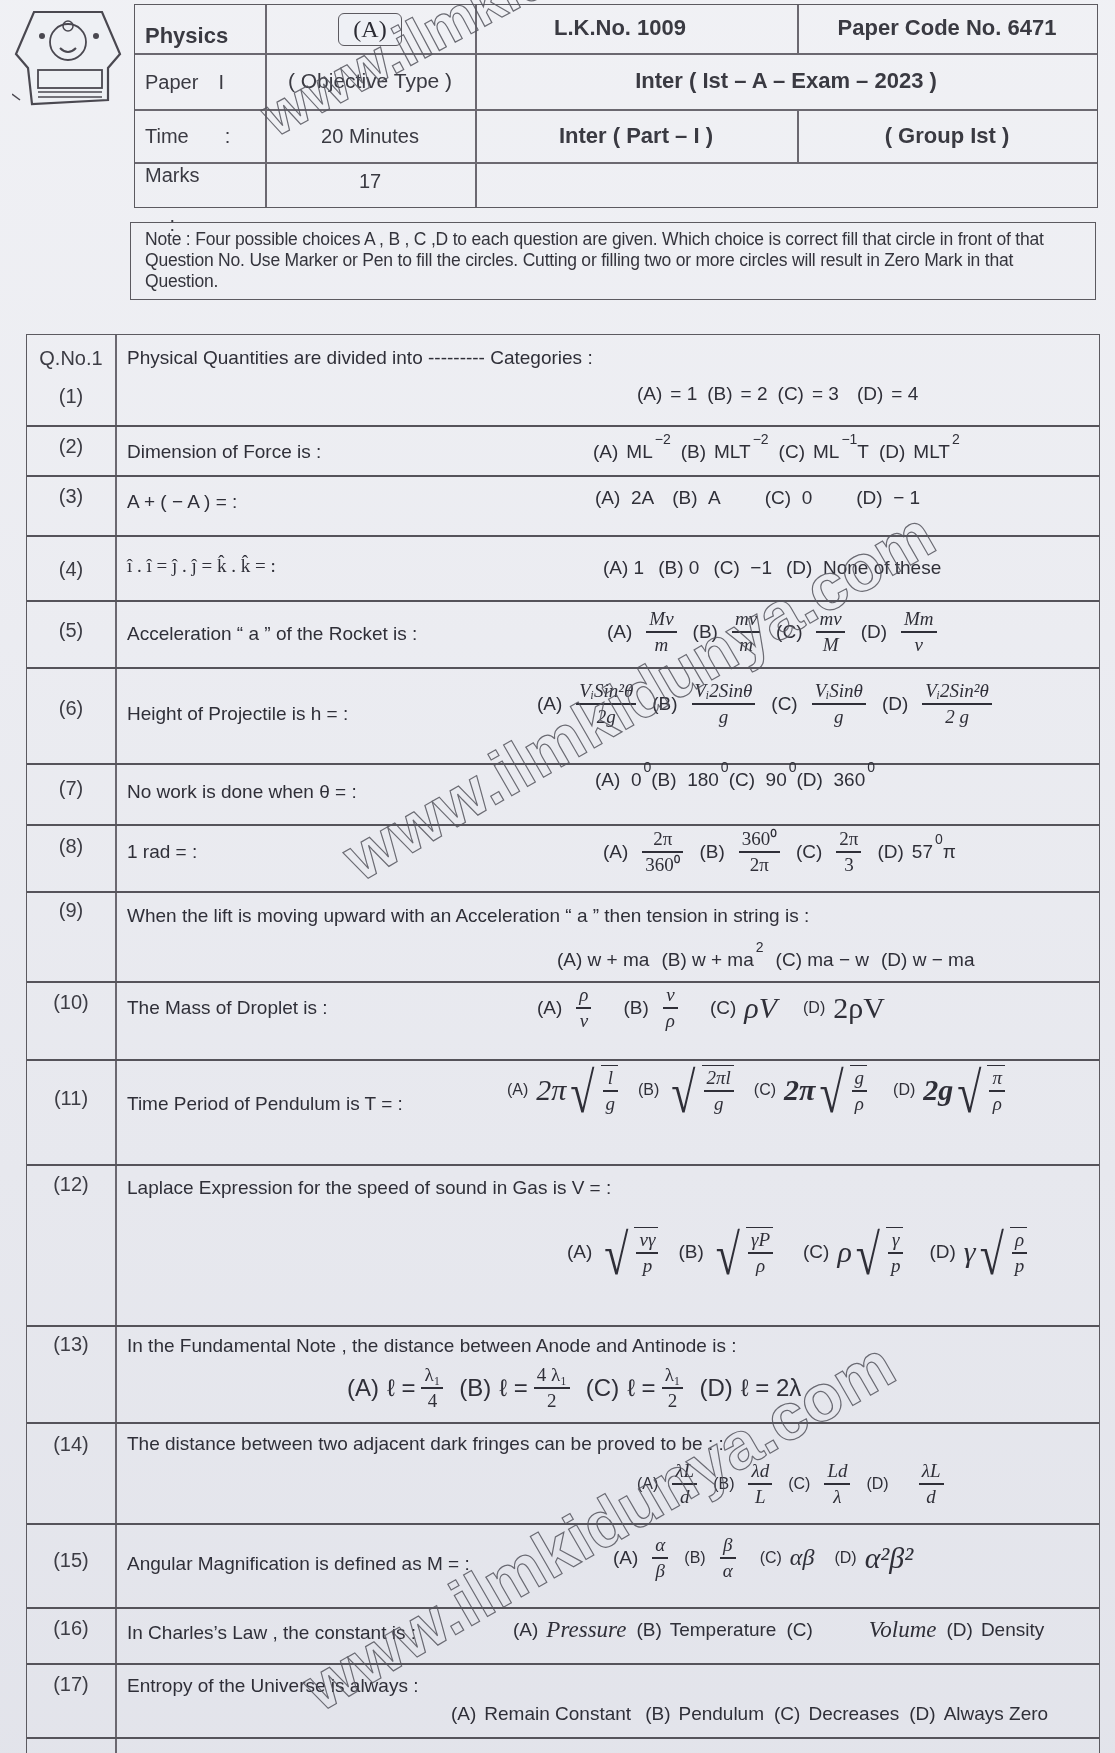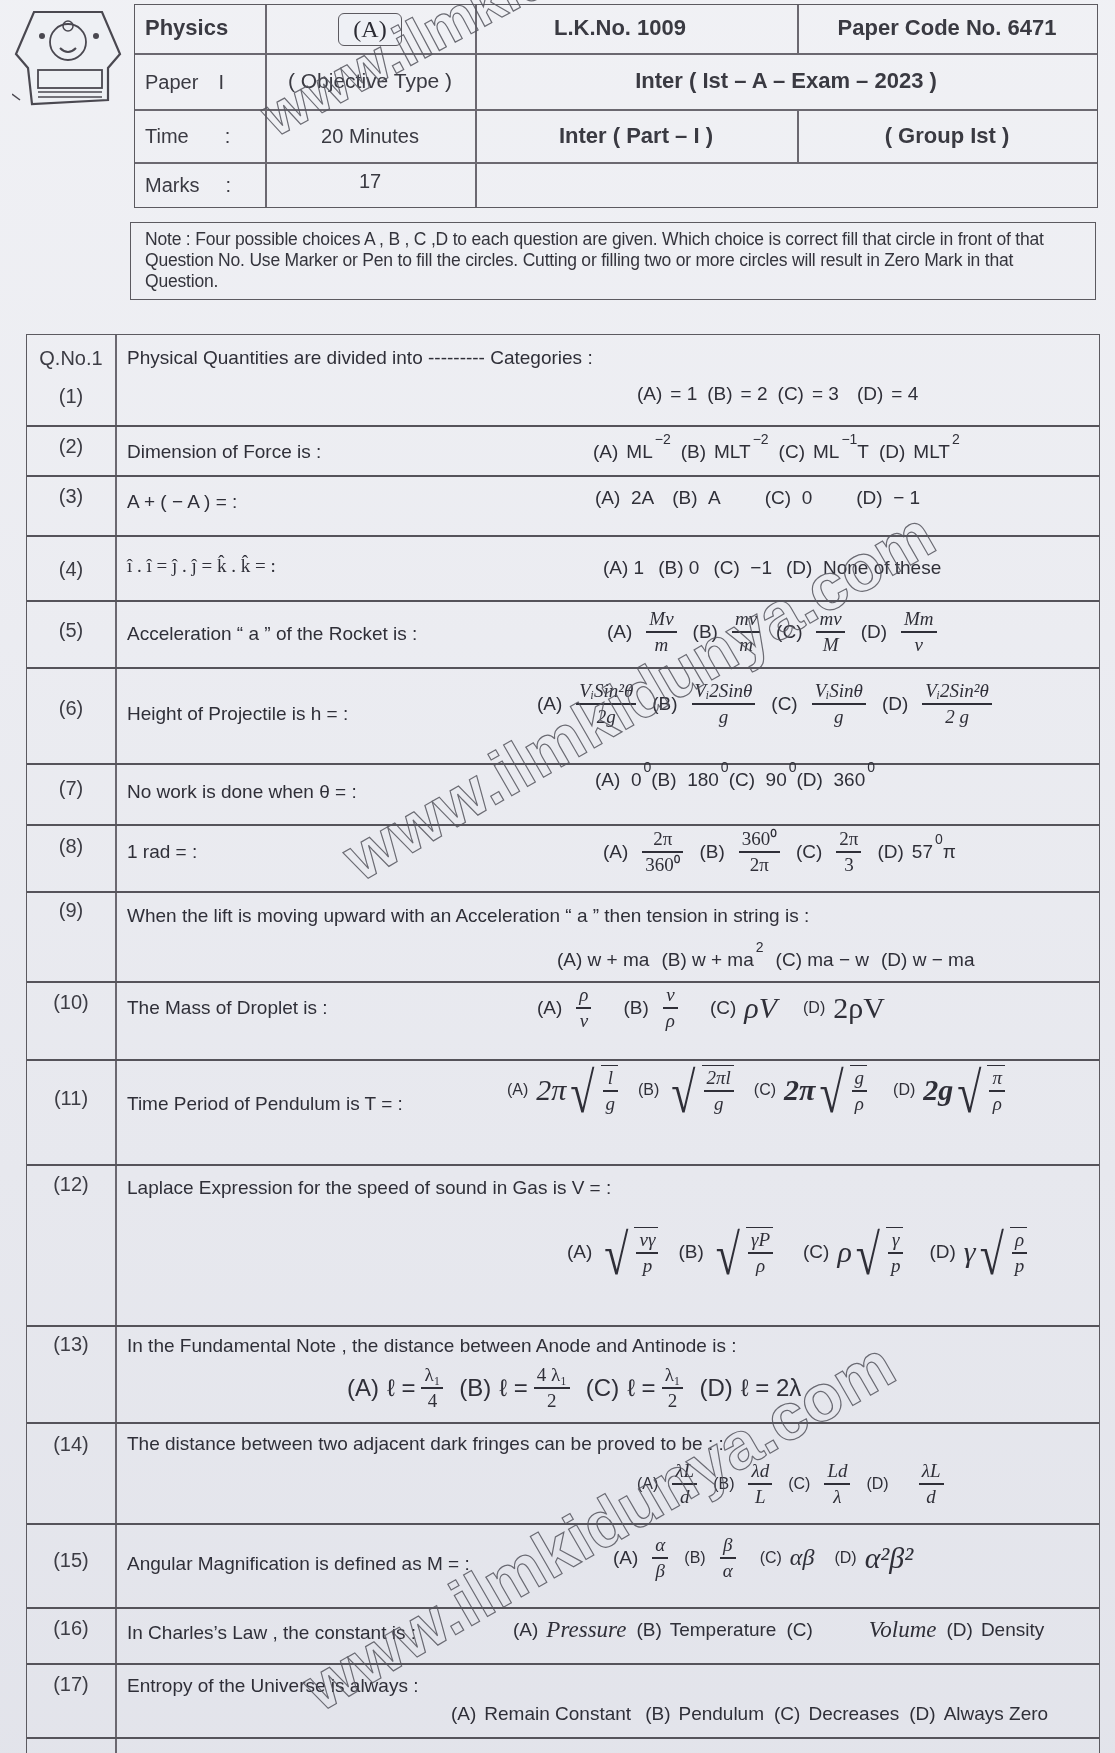--- a/index.html
+++ b/index.html
@@ -92,21 +92,21 @@
 
   <div class="hdr">
     <div class="hline-h" style="left:0;right:0;top:48px;"></div>
     <div class="hline-h" style="left:0;right:0;top:104px;"></div>
     <div class="hline-h" style="left:0;right:0;top:157px;"></div>
     <div class="hline-v" style="left:130px;top:0;bottom:0;"></div>
     <div class="hline-v" style="left:340px;top:0;bottom:0;"></div>
     <div class="hline-v" style="left:662px;top:0;height:48px;"></div>
     <div class="hline-v" style="left:662px;top:104px;height:53px;"></div>
 
-    <div class="hcell hb" style="left:10px;top:0;height:46px;">Physics</div>
+    <div class="hcell hb" style="left:10px;top:8px;height:46px;">Physics</div>
     <div class="hcell" style="left:130px;top:2px;width:210px;height:44px;justify-content:center;">
       <span class="a-box">(A)</span>
     </div>
     <div class="hcell hb" style="left:324px;top:0;width:322px;height:46px;justify-content:center;">L.K.No. 1009</div>
     <div class="hcell hb" style="left:662px;top:0;width:300px;height:46px;justify-content:center;">Paper Code No. 6471</div>
 
     <div class="hcell hn" style="left:10px;top:50px;height:54px;gap:20px;">
       <span>Paper</span>
       <span>I</span>
     </div>
@@ -114,21 +114,21 @@
     <div class="hcell hb" style="left:340px;top:50px;width:622px;height:52px;justify-content:center;">Inter ( Ist – A – Exam – 2023 )</div>
 
     <div class="hcell hn" style="left:10px;top:106px;height:50px;gap:36px;">
       <span>Time</span>
       <span>:</span>
     </div>
     <div class="hcell hn" style="left:130px;top:106px;width:210px;height:50px;justify-content:center;">20  Minutes</div>
     <div class="hcell hb" style="left:340px;top:106px;width:322px;height:50px;justify-content:center;">Inter ( Part – I )</div>
     <div class="hcell hb" style="left:662px;top:106px;width:300px;height:50px;justify-content:center;">( Group  Ist  )</div>
 
-    <div class="hcell hn" style="left:10px;top:159px;height:42px;gap:26px;">
+    <div class="hcell hn" style="left:10px;top:159px;height:42px;gap:26px;flex-direction:column;">
       <span>Marks</span>
       <span>:</span>
     </div>
     <div class="hcell hn" style="left:130px;top:159px;width:210px;height:34px;justify-content:center;">17</div>
   </div>
 
   <div class="note">Note : Four possible choices A , B , C ,D to each question are given. Which choice is correct fill that circle in front of that Question No. Use Marker or Pen to fill the circles. Cutting or filling two or more circles will result in Zero Mark in that Question.</div>
 
   <div class="qtable">
     <div class="qcol-line"></div>

